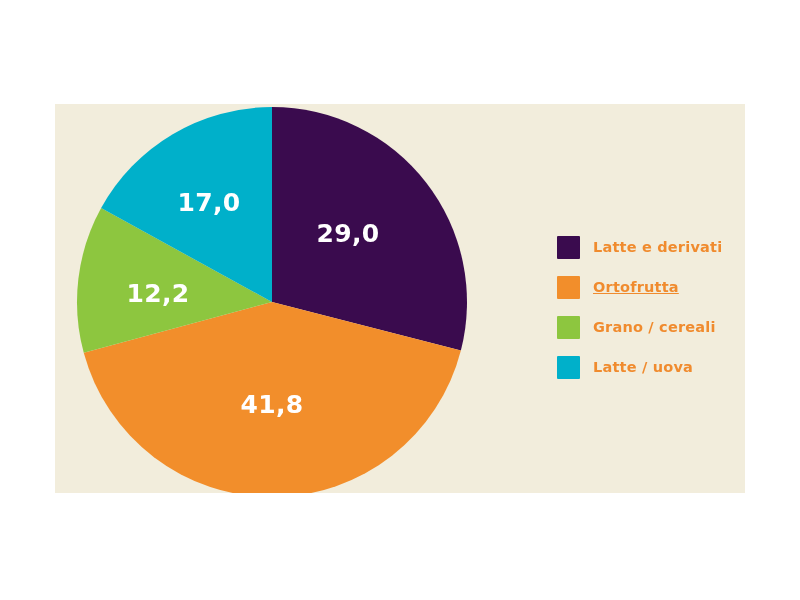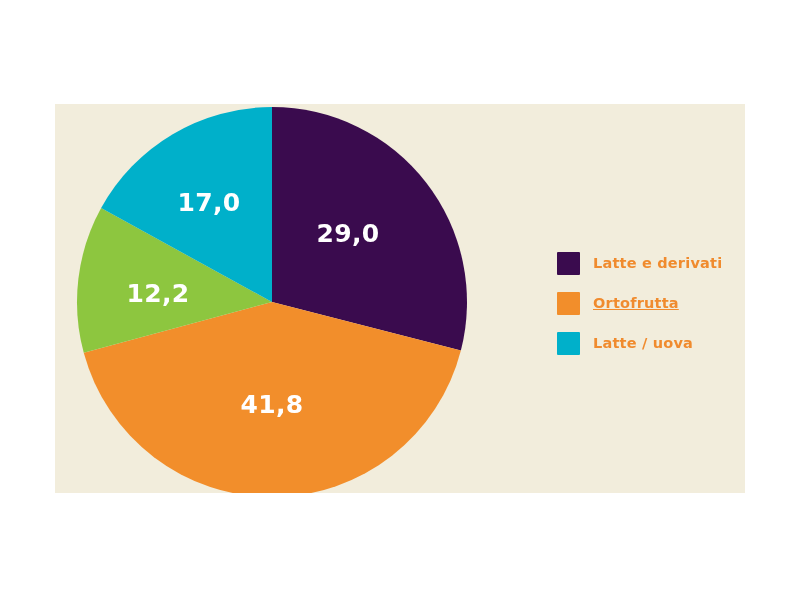--- a/index.html
+++ b/index.html
@@ -46,21 +46,21 @@
     font-size: 25px;
     fill: #ffffff;
     text-anchor: middle;
     dominant-baseline: middle;
     letter-spacing: 0.3px;
   }
 
   #legend {
     position: absolute;
     left: 557px;
-    top: 244px;
+    top: 228px;
     width: 185px;
     text-align: center;
   }
 
   .legend-row {
     display: flex;
     align-items: center;
     height: 38px;
     margin-bottom: 2px;
   }
@@ -111,19 +111,23 @@
   <div class="legend-row">
     <span class="legend-swatch" style="background: rgb(58, 11, 78);"></span>
     <span class="legend-text" style="color: rgb(240, 139, 46);">Latte e derivati</span>
   </div>
 
   <div class="legend-row">
     <span class="legend-swatch" style="background: rgb(242, 142, 43);"></span>
     <span class="legend-text" style="color: rgb(240, 139, 46); text-decoration: underline;">Ortofrutta</span>
   </div>
 
+  <div class="legend-row">
+    <span class="legend-swatch" style="background: rgb(141, 198, 63);"></span>
+    <span class="legend-text" style="color: rgb(240, 139, 46);">Grano / cereali</span>
+  </div>
 
   <div class="legend-row">
     <span class="legend-swatch" style="background: rgb(0, 176, 202);"></span>
     <span class="legend-text" style="color: rgb(240, 139, 46);">Latte / uova</span>
   </div>
 
 </div>
 
 </body></html>

